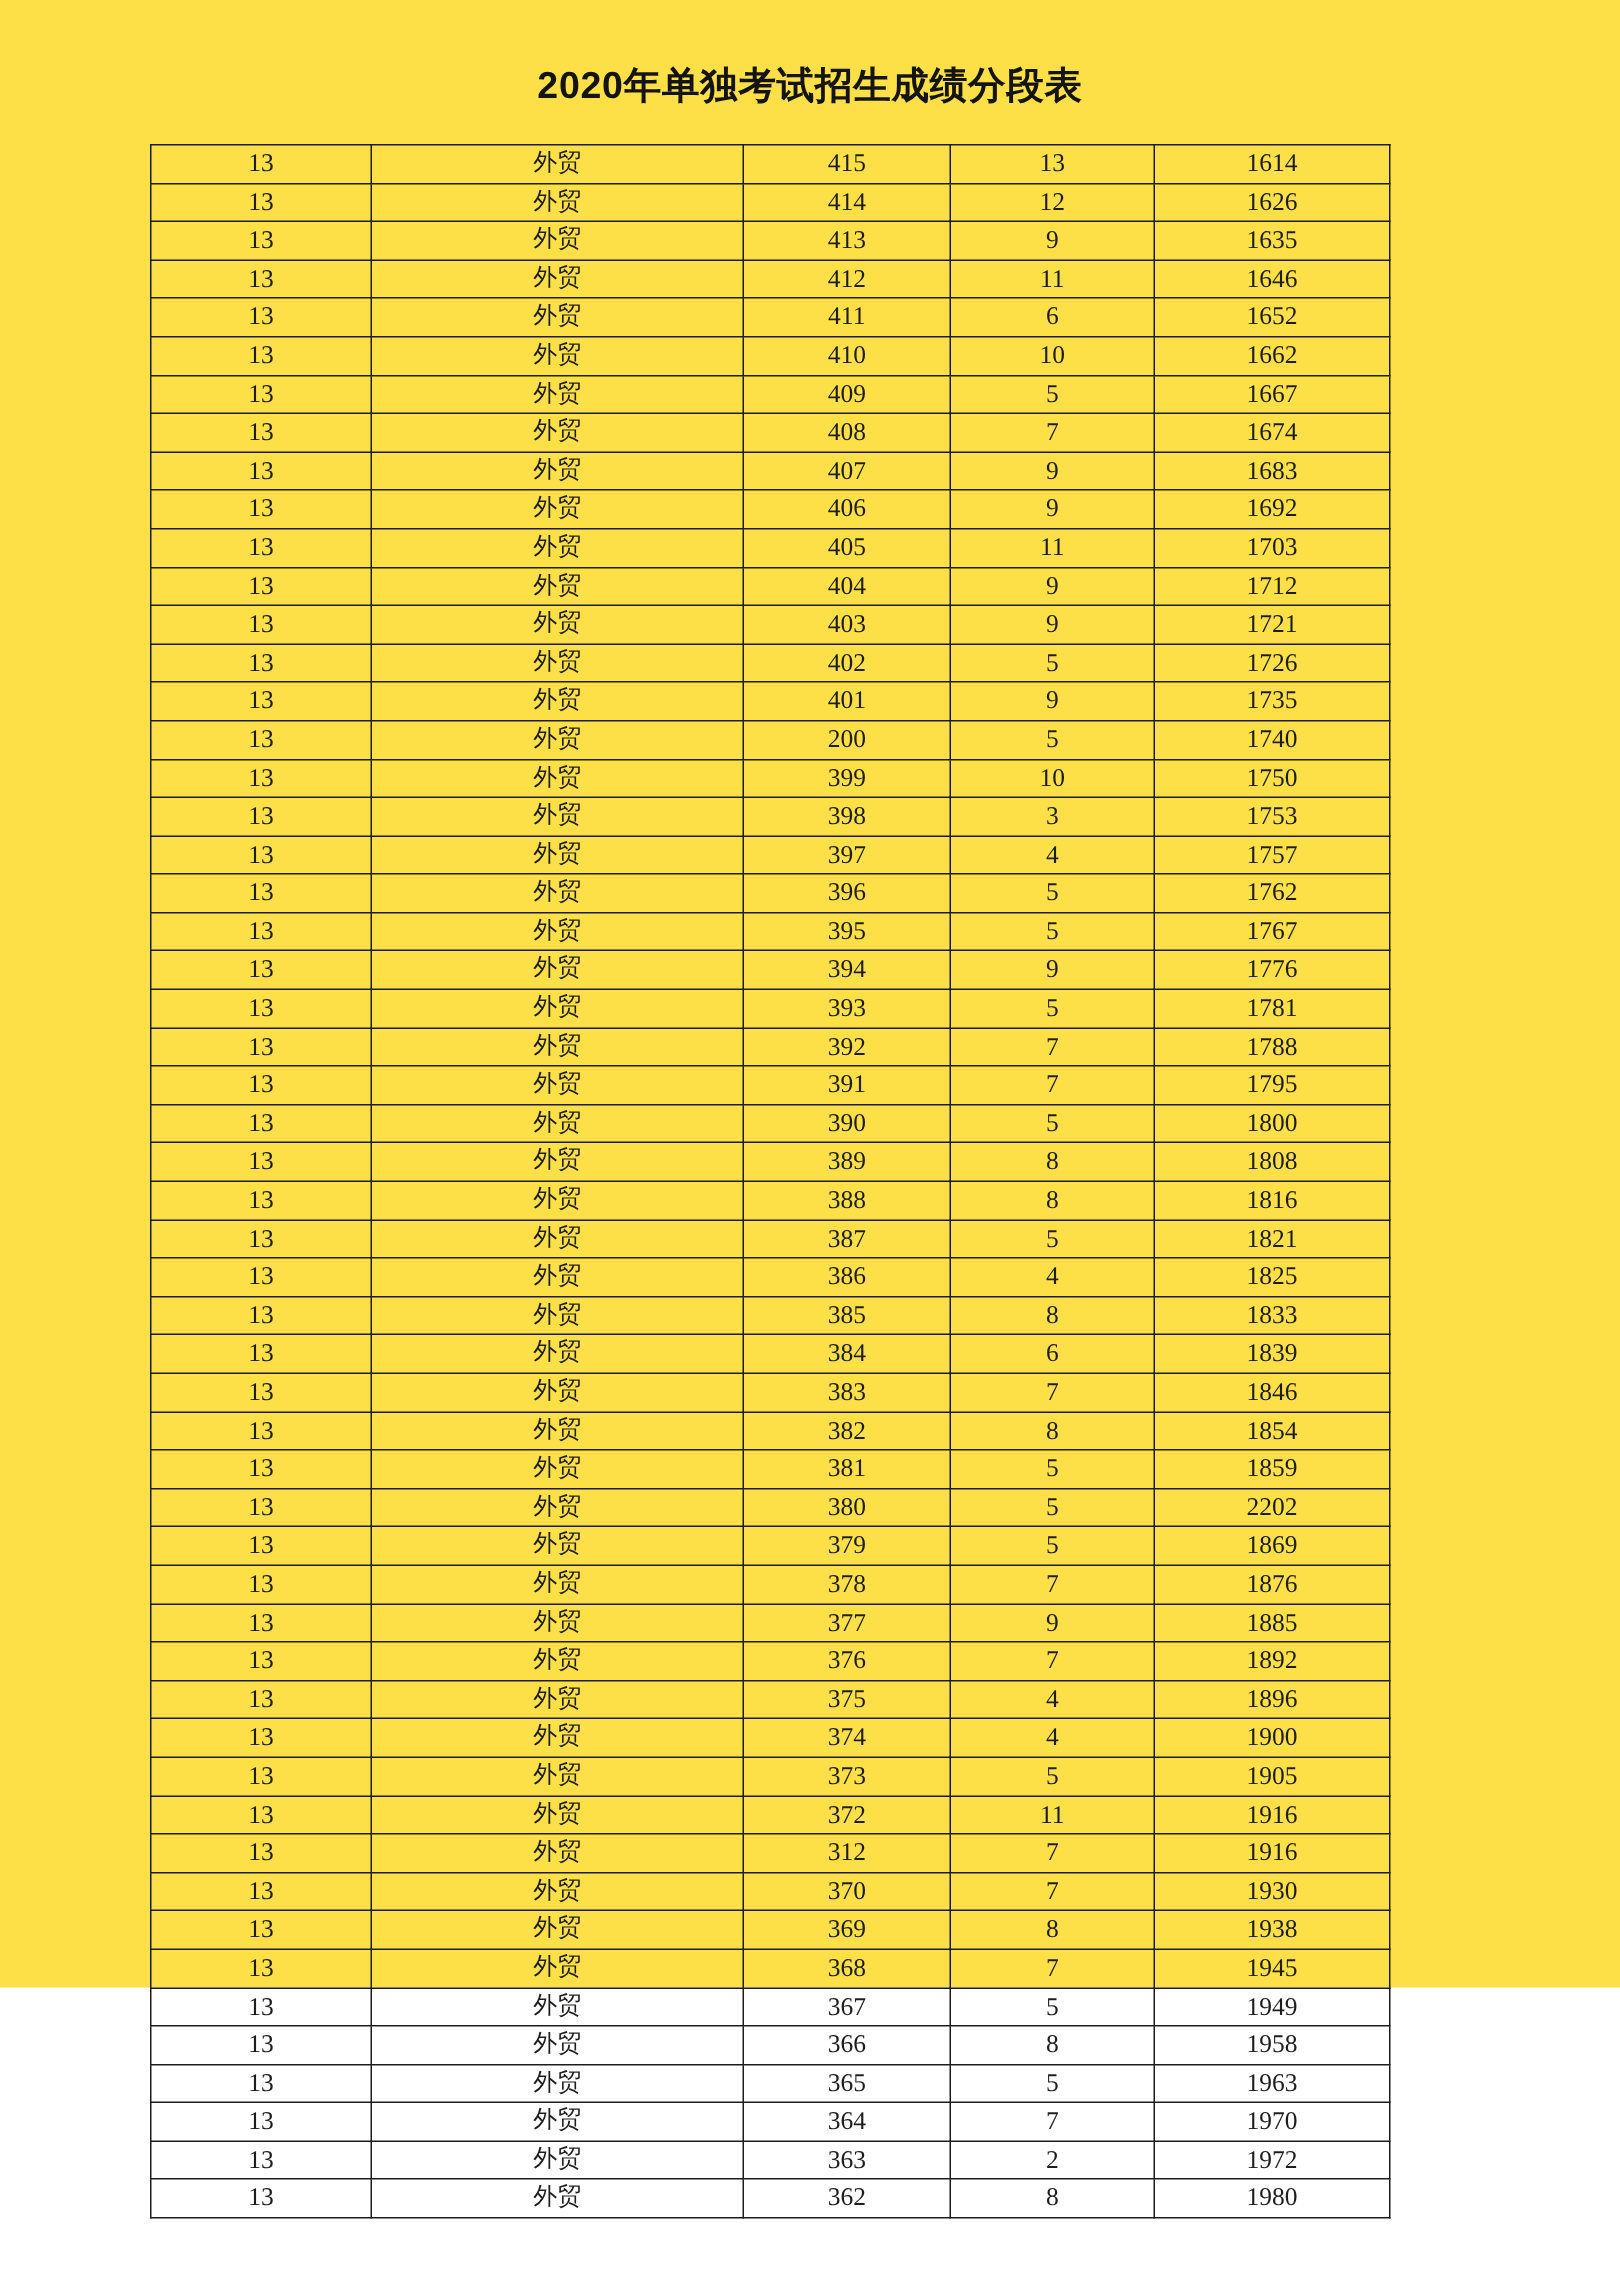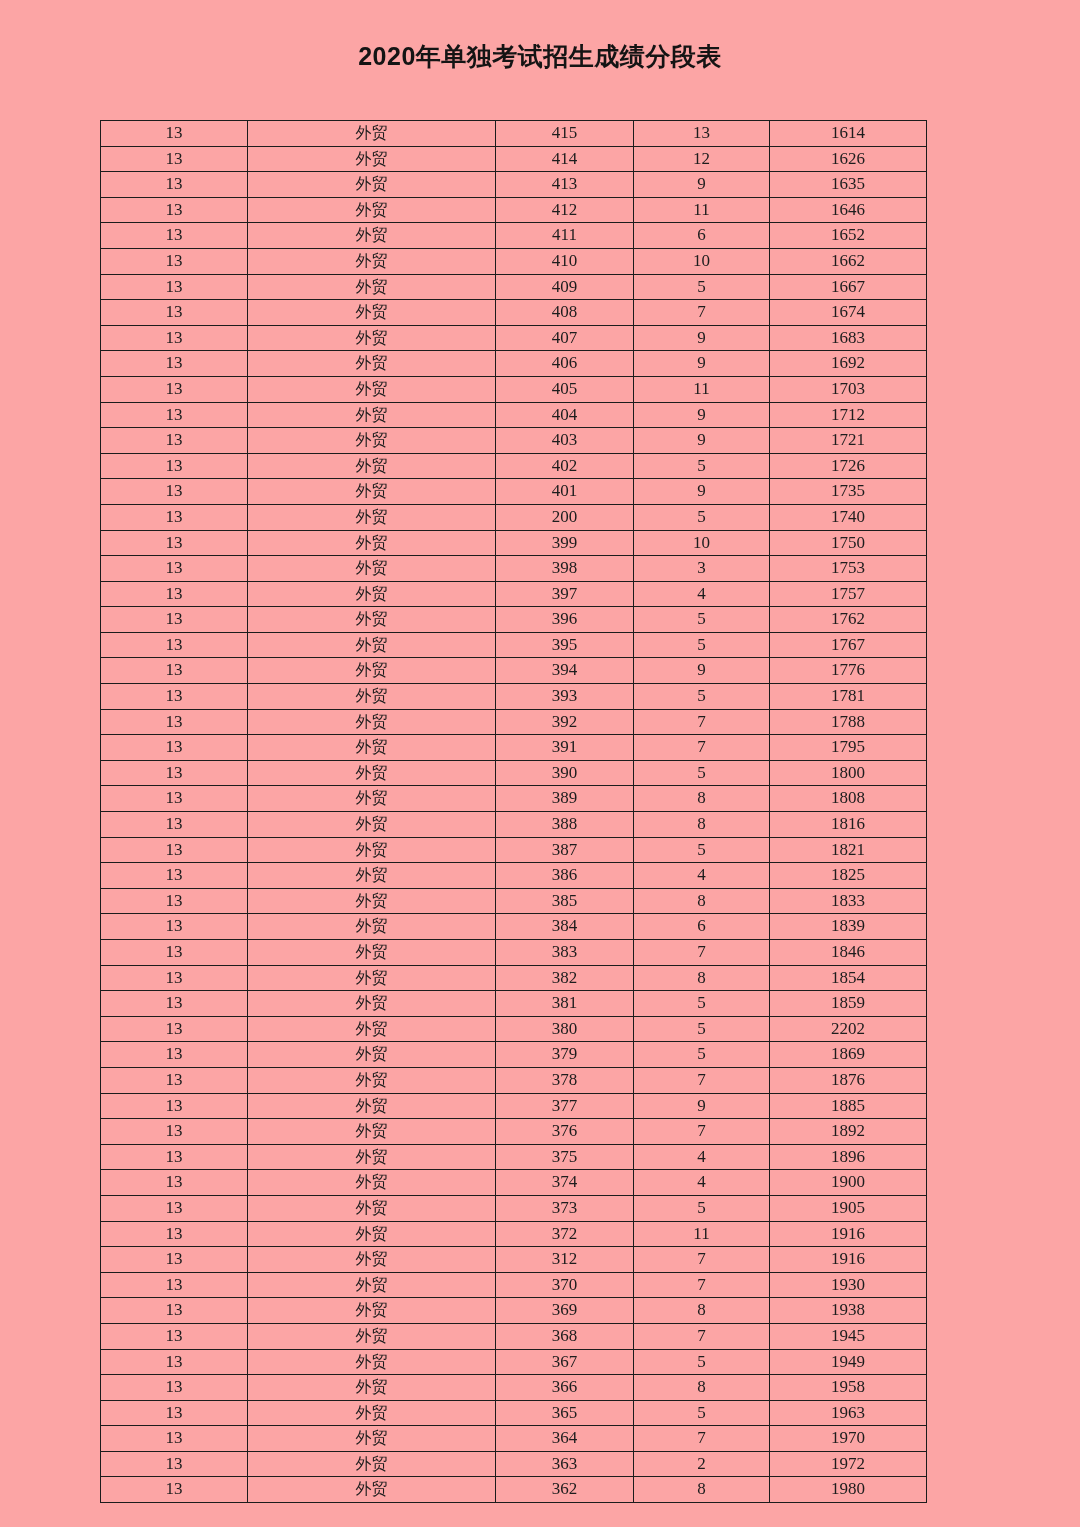--- a/index.html
+++ b/index.html
@@ -12,23 +12,23 @@
   body {
     width: 1080px;
     height: 1527px;
     position: relative;
     font-family: "Liberation Serif", "DejaVu Serif", serif;
     color: #1a1a1a;
     overflow: hidden;
   }
   .page {
     width: 1080px;
-    height: 1527px;
+    height: 1325px;
     position: relative;
-    background: #fca5a5;
+    background: #fde047;
   }
   .doc-title {
     position: absolute;
     top: 40px;
     left: 0;
     width: 1080px;
     text-align: center;
     font-family: "Liberation Sans", "DejaVu Sans", sans-serif;
     font-size: 25px;
     font-weight: bold;
@@ -39,21 +39,20 @@
   .table-wrap {
     position: absolute;
     top: 96px;
     left: 100px;
     width: 826px;
   }
   table.score-table {
     border-collapse: collapse;
     width: 826px;
     table-layout: fixed;
-    margin-top: 24px;
   }
   table.score-table col.c-code   { width: 147px; }
   table.score-table col.c-major  { width: 248px; }
   table.score-table col.c-score  { width: 138px; }
   table.score-table col.c-count  { width: 136px; }
   table.score-table col.c-cumul  { width: 157px; }
   table.score-table td {
     border: 1px solid #1c1c1c;
     height: 24.6px;
     line-height: 24.6px;

